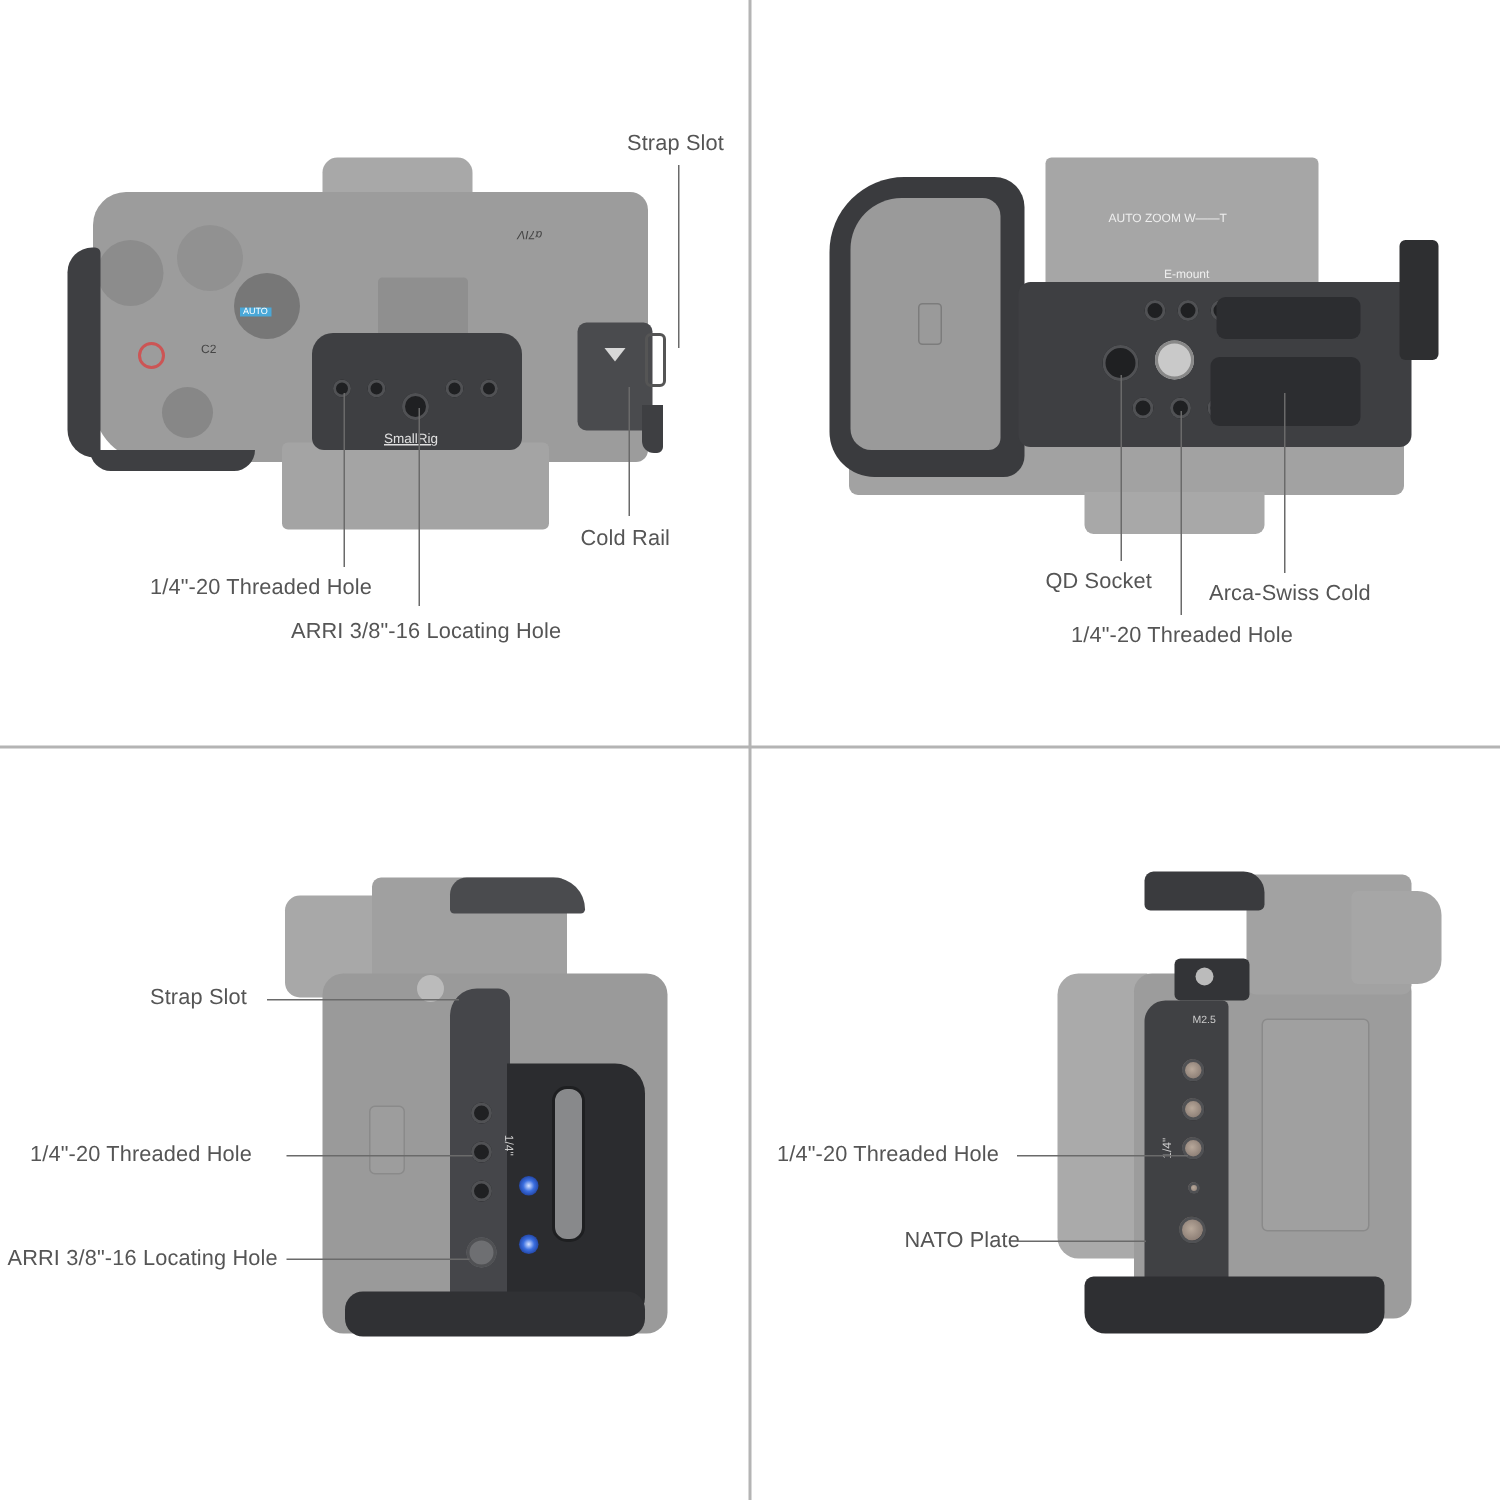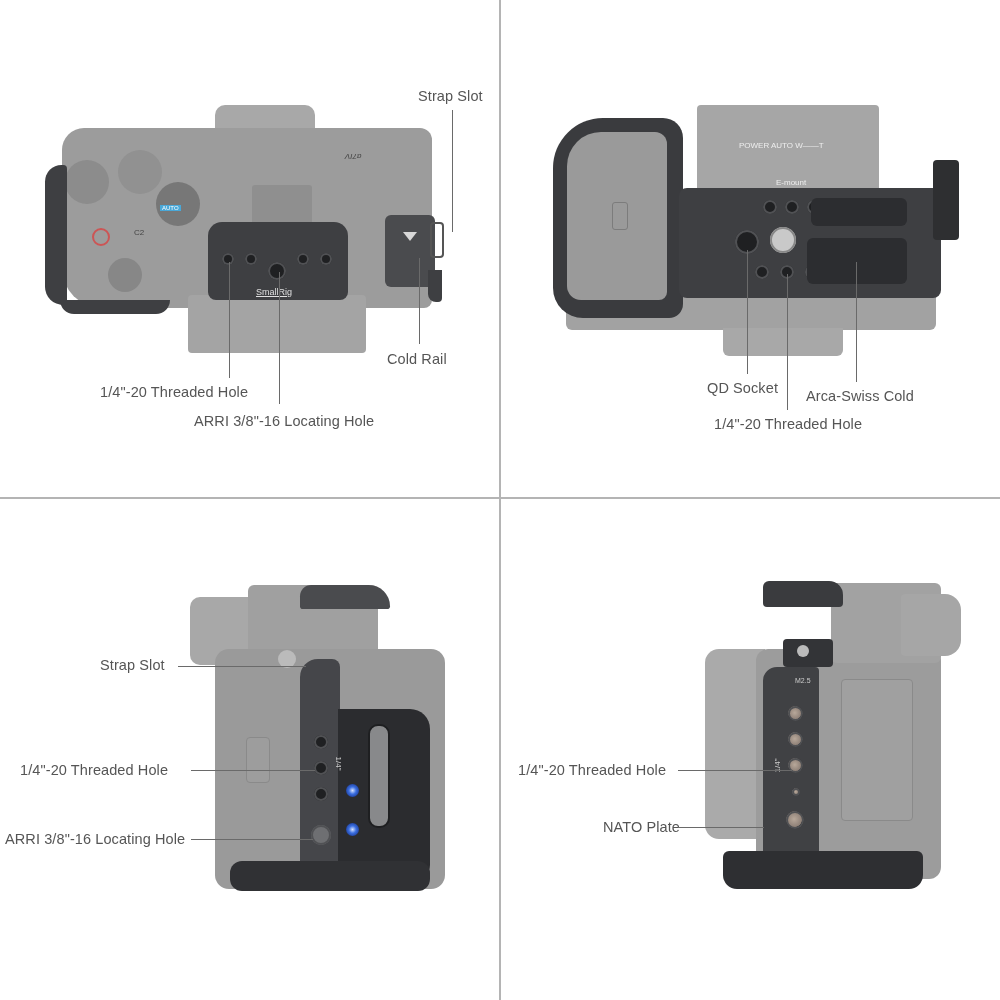--- a/index.html
+++ b/index.html
@@ -60,21 +60,21 @@
   <span class="label" style="left:387px;top:351px;">Cold Rail</span>
   <div class="line" style="left:419px;top:258px;width:1px;height:86px;"></div>
   <span class="label" style="left:100px;top:384px;">1/4"-20 Threaded Hole</span>
   <div class="line" style="left:229px;top:262px;width:1px;height:116px;"></div>
   <span class="label" style="left:194px;top:413px;">ARRI 3/8"-16 Locating Hole</span>
   <div class="line" style="left:279px;top:272px;width:1px;height:132px;"></div>
 </div>
 
 <div class="panel" style="left:501px;top:0;width:499px;height:497px;">
   <div class="camlight" style="left:196px;top:105px;width:182px;height:88px;border-radius:4px;background:#a6a6a6;"></div>
-  <span class="txt-small" style="left:238px;top:141px;color:#eee;font-size:8px;">POWER AUTO  W——T</span>
+  <span class="txt-small" style="left:238px;top:141px;color:#eee;font-size:8px;">AUTO ZOOM  W——T</span>
   <span class="txt-small" style="left:275px;top:178px;color:#eee;font-size:8px;">E-mount</span>
   <div class="cam" style="left:65px;top:190px;width:370px;height:140px;background:#a2a2a2;"></div>
   <div class="camlight" style="left:222px;top:328px;width:120px;height:28px;border-radius:0 0 6px 6px;"></div>
 
   <div class="cage" style="left:52px;top:118px;width:130px;height:200px;border-radius:50px 20px 14px 30px;background:#3a3b3e;"></div>
   <div class="camlight" style="left:66px;top:132px;width:100px;height:168px;border-radius:34px 12px 8px 14px;background:#9a9a9a;"></div>
   <div style="position:absolute;left:111px;top:202px;width:14px;height:26px;border-radius:3px;border:1px solid #7c7c7c;"></div>
 
   <div class="cage" style="left:178px;top:188px;width:262px;height:110px;border-radius:8px;"></div>
   <div class="hole" style="left:262px;top:200px;width:14px;height:14px;"></div>
@@ -82,21 +82,21 @@
   <div class="hole" style="left:306px;top:200px;width:14px;height:14px;"></div>
   <div class="hole" style="left:234px;top:230px;width:24px;height:24px;"></div>
   <div style="position:absolute;left:269px;top:227px;width:26px;height:26px;border-radius:50%;background:#c9c9c9;box-shadow:inset 0 0 0 2px #888;"></div>
   <div class="hole" style="left:254px;top:265px;width:14px;height:14px;"></div>
   <div class="hole" style="left:279px;top:265px;width:14px;height:14px;"></div>
   <div class="hole" style="left:304px;top:265px;width:14px;height:14px;"></div>
   <div style="position:absolute;left:310px;top:198px;width:96px;height:28px;border-radius:6px;background:#2c2d30;"></div>
   <div style="position:absolute;left:306px;top:238px;width:100px;height:46px;border-radius:6px;background:#2c2d30;"></div>
   <div class="cage" style="left:432px;top:160px;width:26px;height:80px;border-radius:4px;background:#2e2f31;"></div>
 
-  <span class="label" style="left:206px;top:380px;">QD Socket</span>
+  <span class="label" style="left:196px;top:380px;">QD Socket</span>
   <div class="line" style="left:246px;top:250px;width:1px;height:124px;"></div>
   <span class="label" style="left:305px;top:388px;">Arca-Swiss Cold</span>
   <div class="line" style="left:355px;top:262px;width:1px;height:120px;"></div>
   <span class="label" style="left:213px;top:416px;">1/4"-20 Threaded Hole</span>
   <div class="line" style="left:286px;top:274px;width:1px;height:136px;"></div>
 </div>
 
 <div class="panel" style="left:0;top:499px;width:499px;height:501px;">
   <div class="camlight" style="left:190px;top:98px;width:70px;height:68px;border-radius:10px 4px 4px 10px;background:#a8a8a8;"></div>
   <div class="camlight" style="left:248px;top:86px;width:130px;height:70px;border-radius:6px;background:#a0a0a0;"></div>

